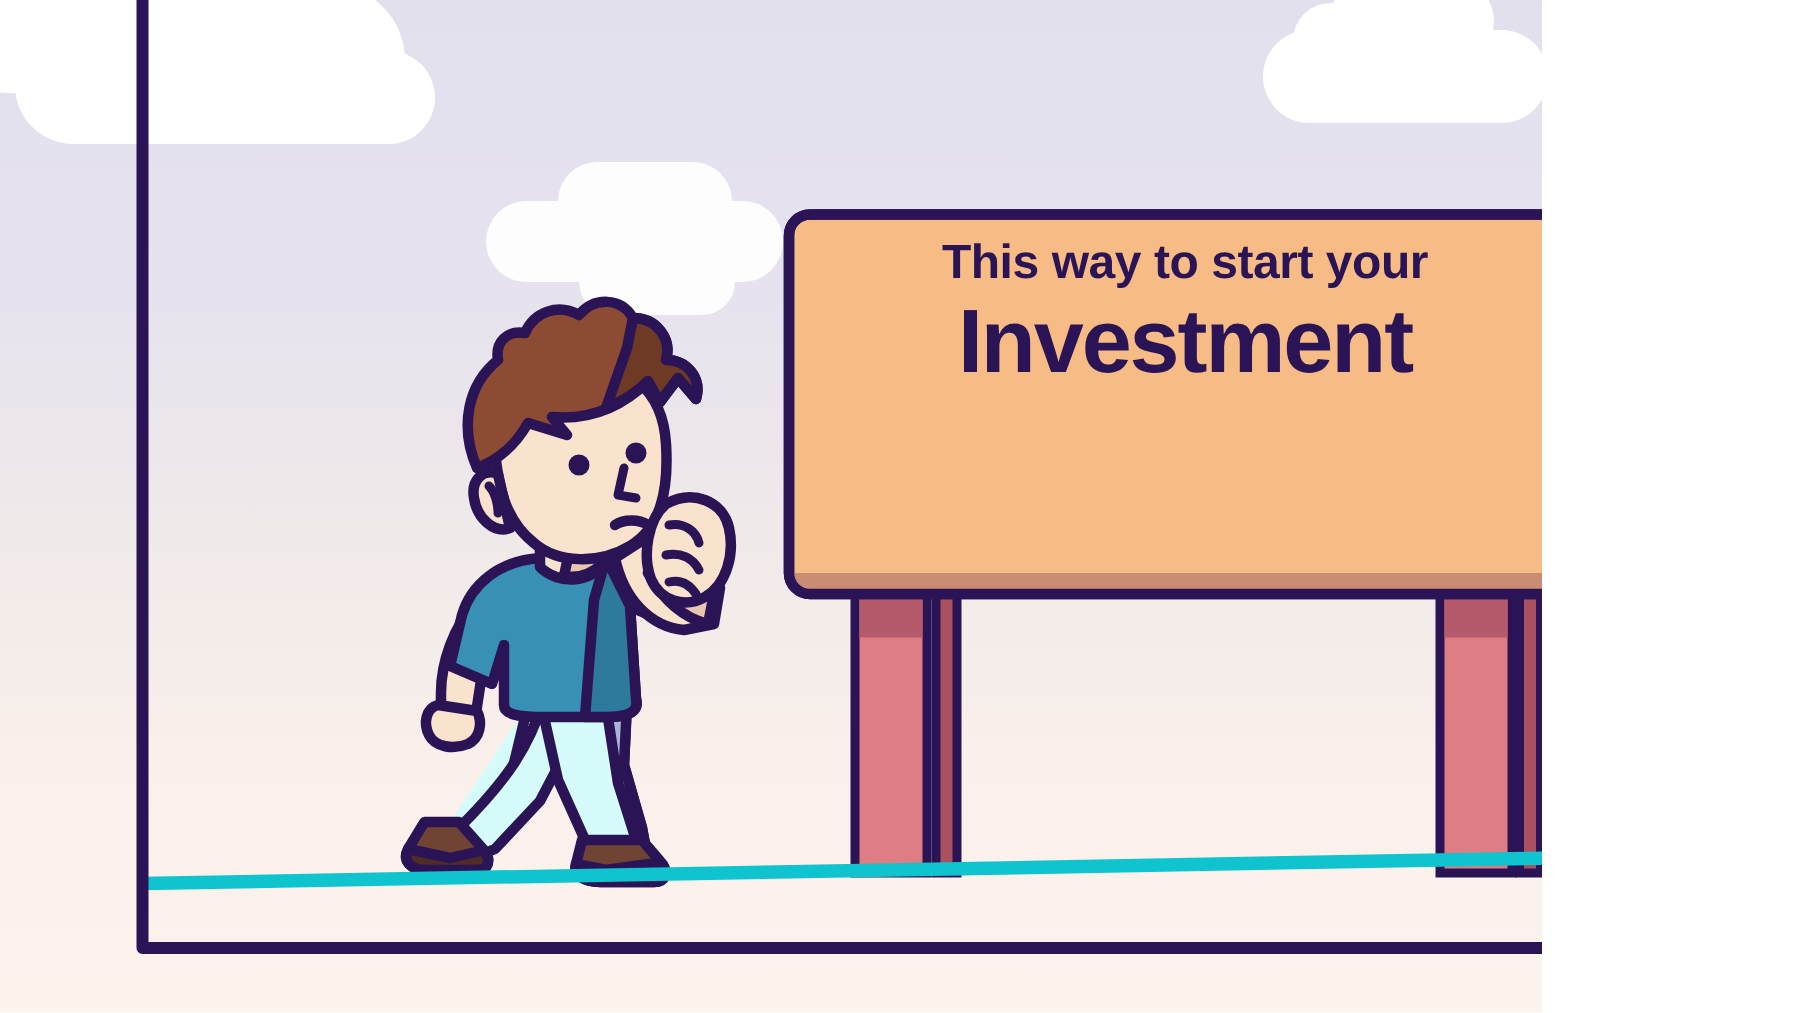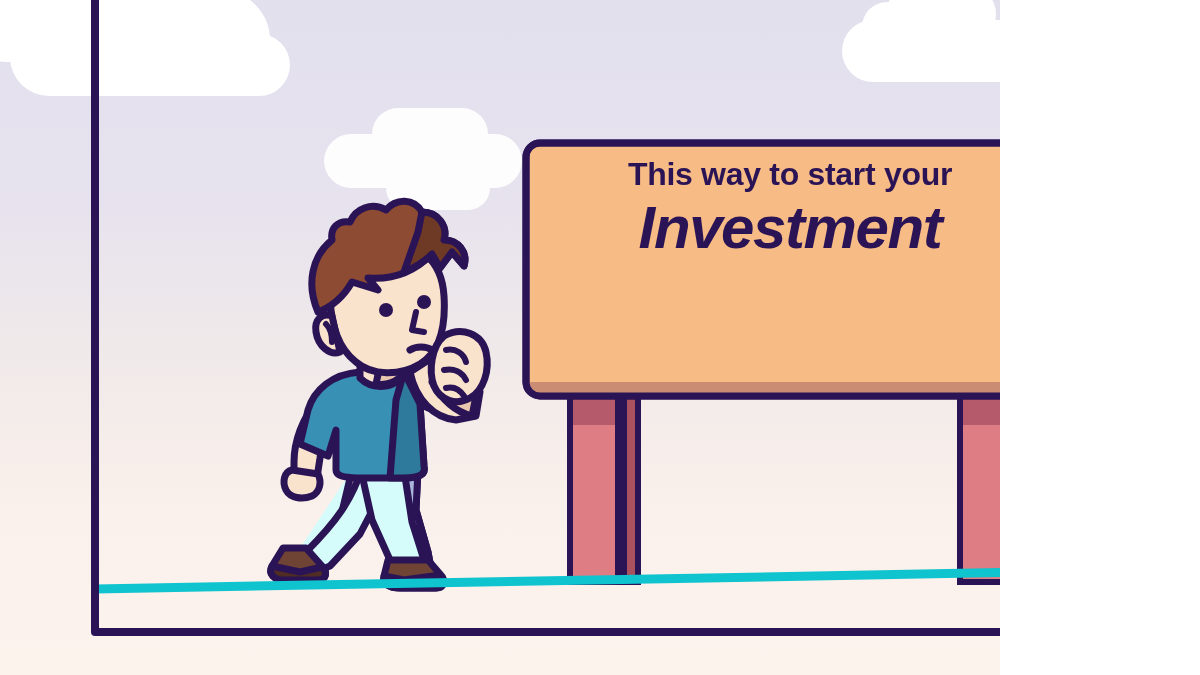--- a/index.html
+++ b/index.html
@@ -8,20 +8,21 @@
     padding: 0;
     background: #ffffff;
   }
   #scene {
     position: relative;
     width: 1000px;
     height: 675px;
     overflow: hidden;
     font-family: "Liberation Sans", sans-serif;
     background: linear-gradient(to bottom, #e3e0ee 0%, #e6e2ee 28%, #f2ebe9 58%, #fbf1ec 78%, #fcf3ed 100%);
+    padding-left: 28px;
   }
   svg.full { position: absolute; left: 0; top: 0; width: 1200px; height: 675px; display: block; }
 
   
   .sign-text-block {
     position: absolute;
     left: 560px;
     top: 158px;
     width: 460px;
     text-align: center;
@@ -35,21 +36,20 @@
     letter-spacing: -0.3px;
     margin-bottom: 8px;
     white-space: nowrap;
   }
   .sign-line-big {
     font-size: 60px;
     font-weight: 700;
     letter-spacing: -1.4px;
     white-space: nowrap;
     margin-bottom: 4px;
-    font-style: italic;
   }
   .sign-line-big.second { margin-top: 10px; }
 </style>
 </head>
 <body>
 
 <div id="scene">
 
   <svg class="full" viewBox="0 0 1200 675">
     <g fill="#ffffff">

